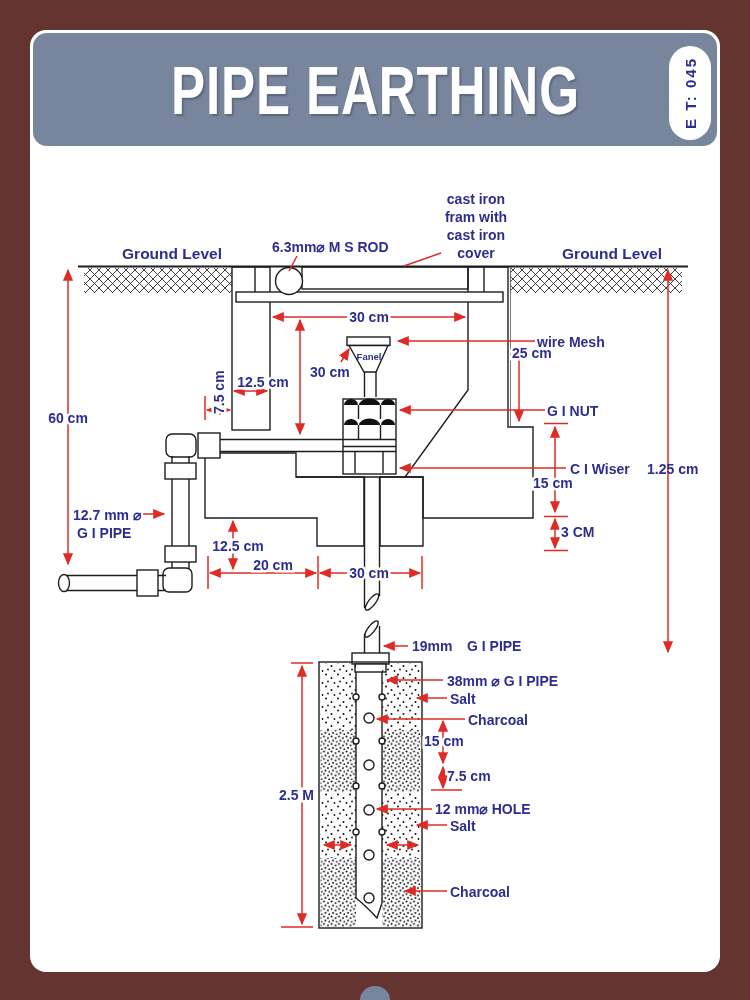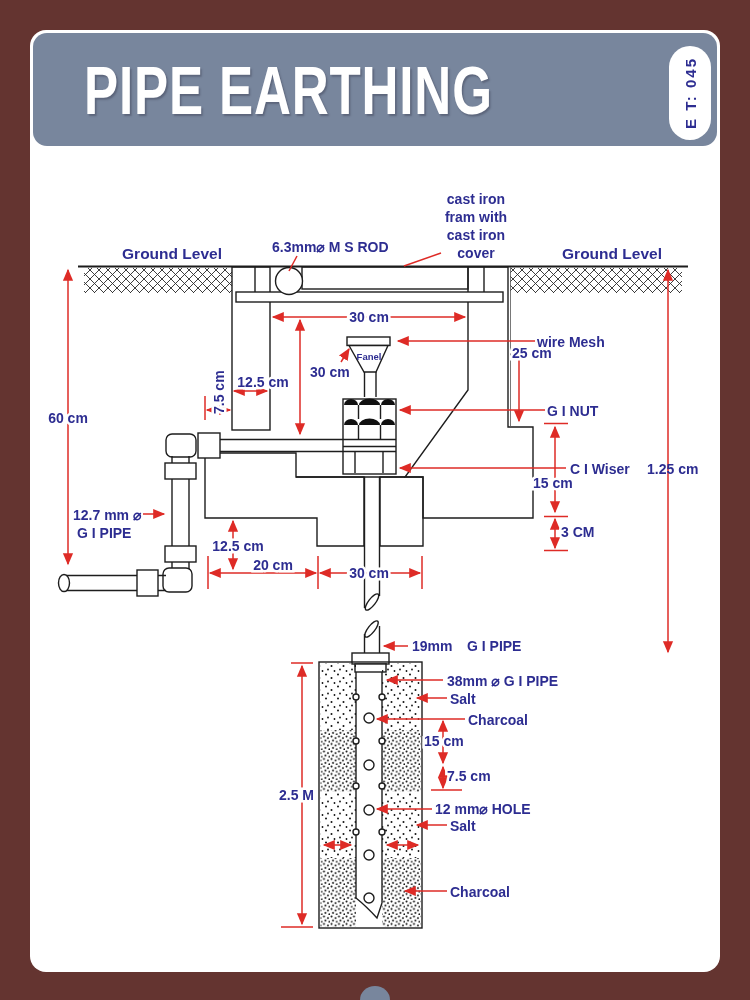--- a/index.html
+++ b/index.html
@@ -9,21 +9,21 @@
     font-family:"Liberation Sans", sans-serif;
     overflow:hidden;
   }
   #panel{
     position:absolute;left:30px;top:30px;width:690px;height:942px;
     background:#ffffff;border-radius:16px;
   }
   #header{
     position:absolute;left:33px;top:33px;width:684px;height:113px;
     background:#78869d;border-radius:14px;
-    display:flex;align-items:center;
+    display:flex;align-items:center;justify-content:center;
   }
   #title{
     color:#ffffff;font-weight:bold;font-size:64px;letter-spacing:1px;
     transform:scaleX(0.80) scaleY(1.08);
     text-shadow:2px 2px 2px rgba(40,40,60,.35);
     white-space:nowrap;
   }
   #code-pill{
     position:absolute;left:669px;top:46px;width:42px;height:94px;
     background:#ffffff;border-radius:21px;

